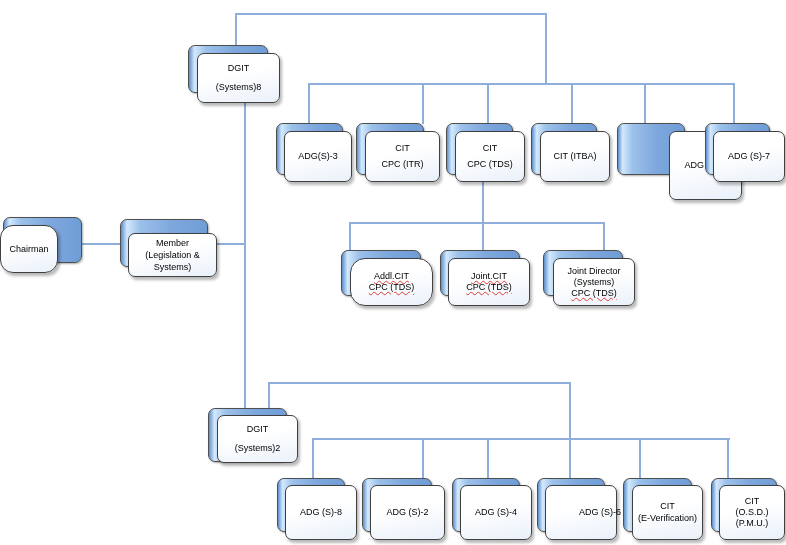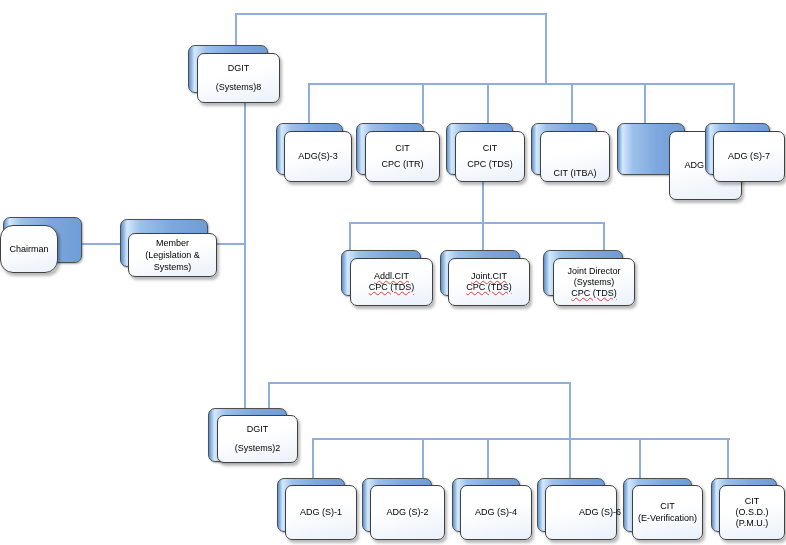--- a/index.html
+++ b/index.html
@@ -87,21 +87,21 @@
     <div class="node-white" style="left: 365px; top: 131px; width: 75px; height: 51px; row-gap: 5px;">
       <div class="node-line">CIT</div>
       <div class="node-line">CPC (ITR)</div>
     </div>
     <div class="node-blue" style="left: 446px; top: 123px; width: 67px; height: 52px;"></div>
     <div class="node-white" style="left: 455px; top: 131px; width: 70px; height: 51px; row-gap: 5px;">
       <div class="node-line">CIT</div>
       <div class="node-line">CPC (TDS)</div>
     </div>
     <div class="node-blue" style="left: 531px; top: 123px; width: 66px; height: 52px;"></div>
-    <div class="node-white" style="left: 540px; top: 131px; width: 70px; height: 51px; row-gap: 0px; justify-content: flex-end;">
+    <div class="node-white" style="left: 540px; top: 131px; width: 70px; height: 51px; row-gap: 0px;">
       <div class="node-line">CIT (ITBA)</div>
     </div>
     <div class="node-blue" style="left: 617px; top: 123px; width: 68px; height: 52px;"></div>
     <div class="node-white" style="left: 649px; top: 131px; width: 73px; height: 69px; row-gap: 0px; margin-left: 20px;">
       <div class="node-line">ADG (S)-5</div>
     </div>
     <div class="node-blue" style="left: 705px; top: 123px; width: 65px; height: 52px;"></div>
     <div class="node-white" style="left: 713px; top: 131px; width: 72px; height: 51px; row-gap: 0px;">
       <div class="node-line">ADG (S)-7</div>
     </div>
@@ -109,21 +109,21 @@
     <div class="node-white" style="left: 0; top: 225px; width: 58px; height: 48px; row-gap: 0px; border-radius: 13px;">
       <div class="node-line">Chairman</div>
     </div>
     <div class="node-blue" style="left: 120px; top: 219px; width: 88px; height: 48px;"></div>
     <div class="node-white" style="left: 128px; top: 233px; width: 89px; height: 44px; row-gap: 1px;">
       <div class="node-line">Member</div>
       <div class="node-line">(Legislation &amp;</div>
       <div class="node-line">Systems)</div>
     </div>
     <div class="node-blue" style="left: 341px; top: 250px; width: 80px; height: 46px;"></div>
-    <div class="node-white" style="left: 350px; top: 258px; width: 83px; height: 48px; row-gap: 0px;">
+    <div class="node-white" style="left: 350px; top: 258px; width: 83px; height: 48px; row-gap: 0px; border-radius: 15px;">
       <div class="node-line misspelled">Addl.CIT</div>
       <div class="node-line misspelled">CPC (TDS)</div>
     </div>
     <div class="node-blue" style="left: 440px; top: 250px; width: 80px; height: 46px;"></div>
     <div class="node-white" style="left: 448px; top: 258px; width: 82px; height: 48px; row-gap: 0px;">
       <div class="node-line misspelled">Joint.CIT</div>
       <div class="node-line misspelled">CPC (TDS)</div>
     </div>
     <div class="node-blue" style="left: 543px; top: 250px; width: 80px; height: 46px;"></div>
     <div class="node-white" style="left: 553px; top: 258px; width: 82px; height: 48px; row-gap: 0px;">
@@ -131,21 +131,21 @@
       <div class="node-line">(Systems)</div>
       <div class="node-line misspelled">CPC (TDS)</div>
     </div>
     <div class="node-blue" style="left: 208px; top: 408px; width: 79px; height: 54px;"></div>
     <div class="node-white" style="left: 217px; top: 415px; width: 81px; height: 48px; row-gap: 8px;">
       <div class="node-line">DGIT</div>
       <div class="node-line">(Systems)2</div>
     </div>
     <div class="node-blue" style="left: 277px; top: 478px; width: 68px; height: 54px;"></div>
     <div class="node-white" style="left: 285px; top: 485px; width: 72px; height: 55px; row-gap: 0px;">
-      <div class="node-line">ADG (S)-1</div>
+      <div class="node-line">ADG (S)-8</div>
     </div>
     <div class="node-blue" style="left: 362px; top: 478px; width: 70px; height: 54px;"></div>
     <div class="node-white" style="left: 370px; top: 485px; width: 75px; height: 55px; row-gap: 0px;">
       <div class="node-line">ADG (S)-2</div>
     </div>
     <div class="node-blue" style="left: 452px; top: 478px; width: 68px; height: 54px;"></div>
     <div class="node-white" style="left: 460px; top: 485px; width: 72px; height: 55px; row-gap: 0px;">
       <div class="node-line">ADG (S)-4</div>
     </div>
     <div class="node-blue" style="left: 537px; top: 478px; width: 68px; height: 54px;"></div>

